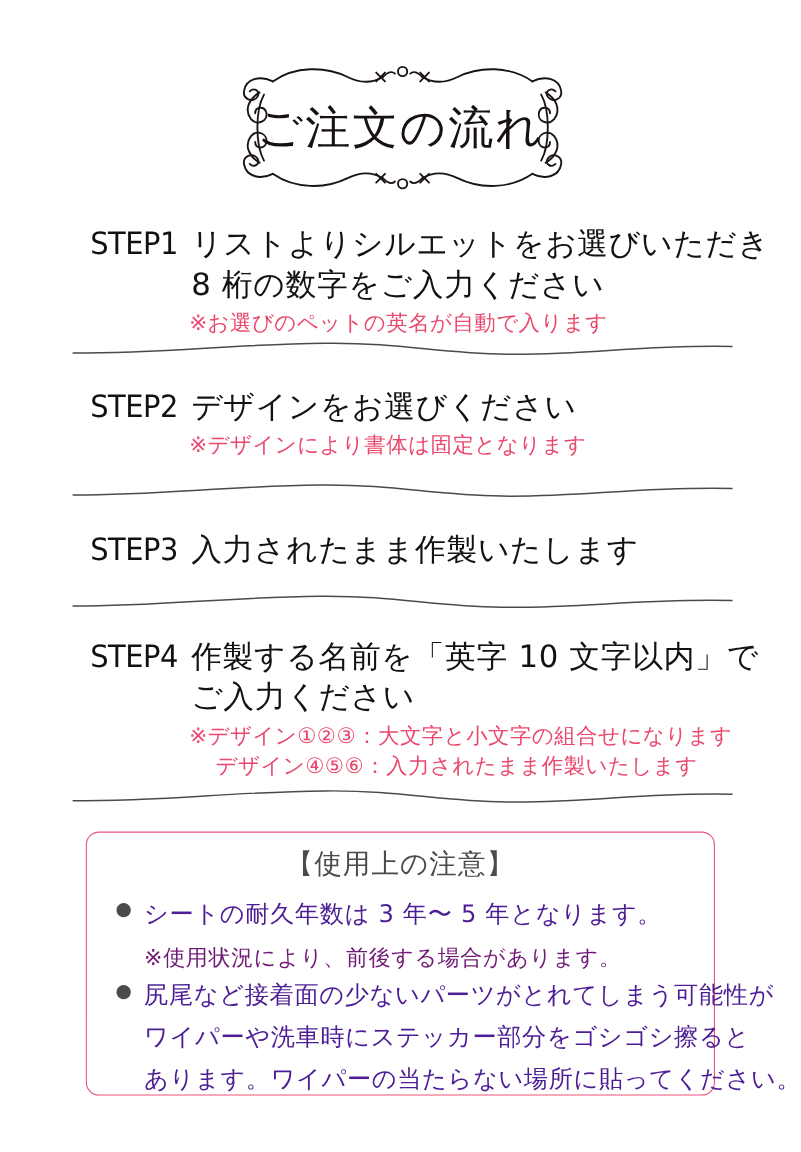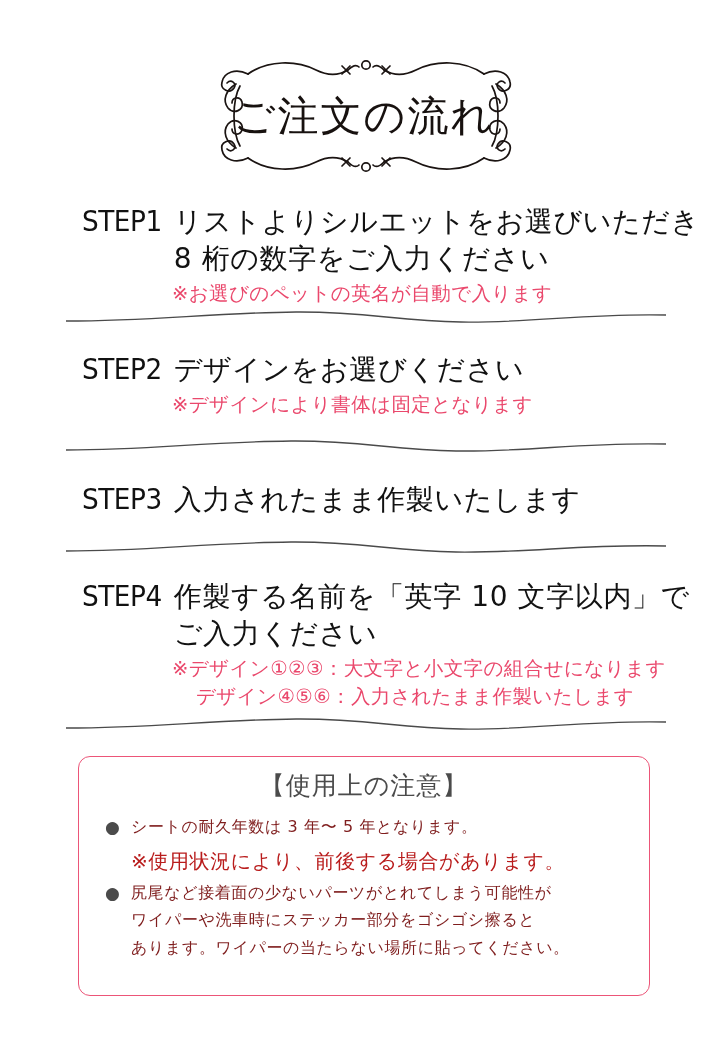--- a/index.html
+++ b/index.html
@@ -137,30 +137,30 @@
   }
   .notice-bullet {
     flex: 0 0 auto;
     font-size: 17px;
     line-height: 1.72;
     color: #4b4b4b;
     width: 26px;
   }
   .notice-text-wrap { flex: 1 1 auto; }
   .notice-text {
-    font-size: 16px;
+    font-size: 22px;
     line-height: 1.72;
-    color: #7f1d1d;
+    color: #4c1d95;
     letter-spacing: 0.6px;
     white-space: nowrap;
   }
   .notice-sub {
     font-size: 20px;
     line-height: 1.72;
-    color: #b91c1c;
+    color: #701a75;
     letter-spacing: 0.6px;
     white-space: nowrap;
     padding-left: 26px;
   }
 </style>
 </head>
 <body>
 
 <div id="title-block">
   <svg id="title-ornament-svg" viewBox="0 0 340 128" fill="none">

